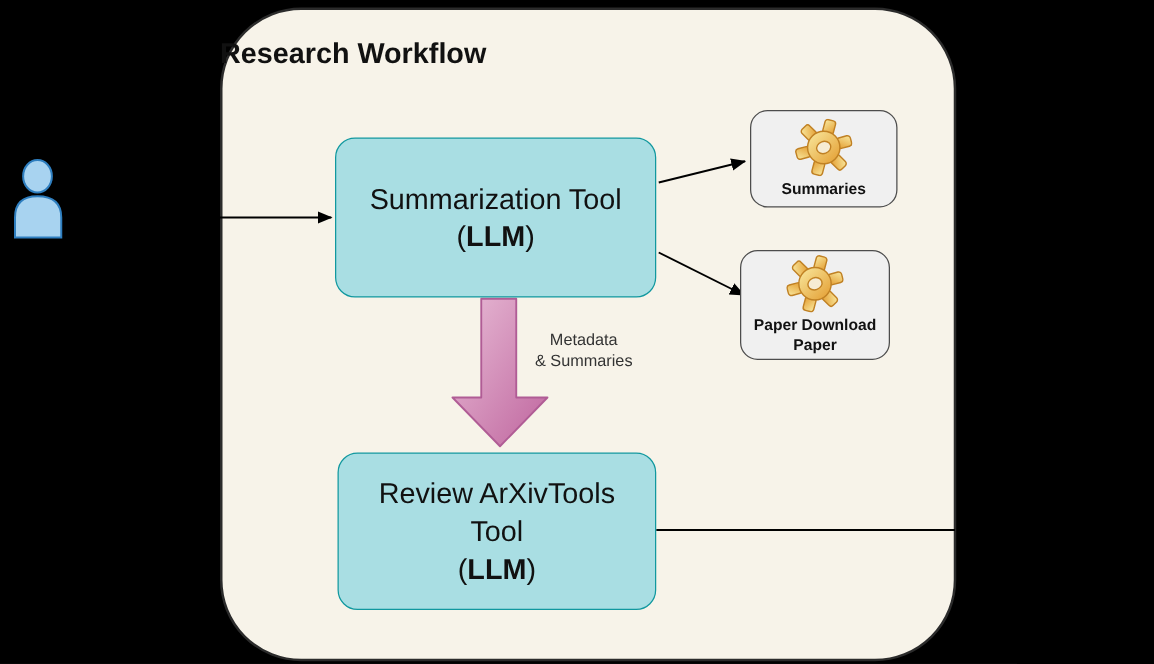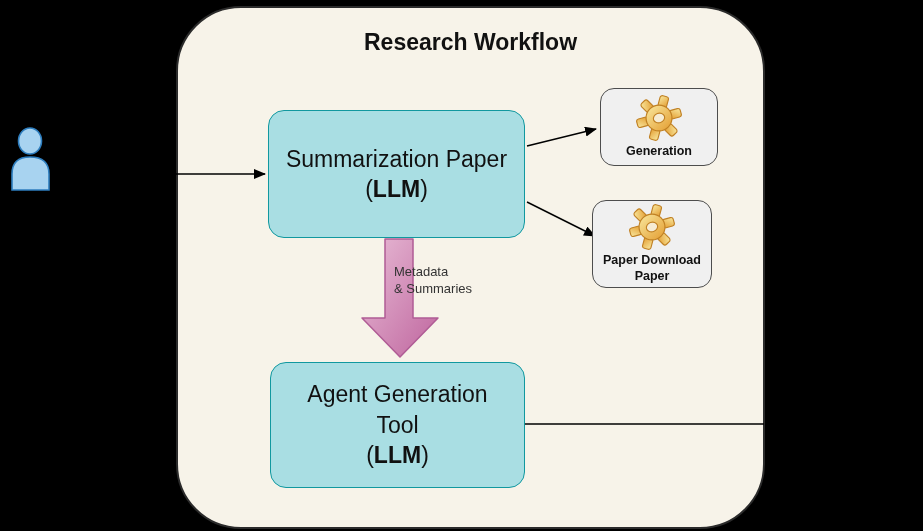--- a/index.html
+++ b/index.html
@@ -17,21 +17,20 @@
     width: 589px; height: 523px;
     background: var(--container-fill, #f7f3e9);
     border: 2px solid var(--container-border, #2b2b2b);
     border-radius: 65px;
     box-sizing: border-box;
   }
   .title {
     position: absolute;
     left: 176px; top: 29px;
     width: 589px;
-    text-align: center;
     font-size: 23px;
     font-weight: bold;
     color: var(--text, #111);
   }
   .overlay {
     position: absolute;
     left: 0; top: 0;
     width: 923px; height: 531px;
   }
   .connector { stroke: var(--connector, #000); stroke-width: 1.5; fill: none; }
@@ -68,23 +67,23 @@
     font-size: 12.5px;
     font-weight: bold;
     line-height: 1.25;
     color: var(--text, #111);
   }
   #arxiv-tools { left: 600px; top: 88px; width: 118px; height: 78px; }
   #paper-download-tool { left: 592px; top: 200px; width: 120px; height: 88px; }
   .gear { margin-bottom: 3px; }
   .edge-label {
     position: absolute;
-    left: 394px; top: 264px;
+    left: 412px; top: 264px;
     width: 110px;
-    text-align: left;
+    text-align: center;
     font-size: 13px;
     line-height: 1.3;
     color: #333;
   }
 </style>
 </head>
 <body>
 
 <div class="stage">
 
@@ -110,26 +109,26 @@
 
     <line class="connector" x1="60" y1="174" x2="265" y2="174" marker-end="url(#arrowhead)"></line>
     <line class="connector" x1="527" y1="146" x2="596" y2="129" marker-end="url(#arrowhead)"></line>
     <line class="connector" x1="527" y1="202" x2="595" y2="236" marker-end="url(#arrowhead)"></line>
     <line class="connector" x1="525" y1="424" x2="764" y2="424"></line>
 
     <polygon class="pink-arrow" fill="url(#pinkGrad)" points="385,239 413,239 413,318 438,318 400,357 362,318 385,318"></polygon>
   </svg>
 
   <div class="agent" id="summarization-agent">
-    <div>Summarization Paper</div>
+    <div>Summarization Tool</div>
     <div><span>(</span><b>LLM</b><span>)</span></div>
   </div>
 
   <div class="agent" id="review-agent">
-    <div>Agent Generation</div>
+    <div>Review ArXivTools</div>
     <div>Tool</div>
     <div><span>(</span><b>LLM</b><span>)</span></div>
   </div>
 
   <div class="tool" id="arxiv-tools">
     <svg class="gear" width="46" height="46" viewBox="0 0 48 48">
       <defs>
         <linearGradient id="goldGrad1" x1="0" y1="0" x2="1" y2="1">
           <stop offset="0" stop-color="#f9e9a0"></stop>
           <stop offset="1" stop-color="#e39c2f"></stop>
@@ -139,21 +138,21 @@
         <rect x="19.5" y="0.5" width="9" height="12" rx="2.5" transform="rotate(15 24 24)"></rect>
         <rect x="19.5" y="0.5" width="9" height="12" rx="2.5" transform="rotate(75 24 24)"></rect>
         <rect x="19.5" y="0.5" width="9" height="12" rx="2.5" transform="rotate(135 24 24)"></rect>
         <rect x="19.5" y="0.5" width="9" height="12" rx="2.5" transform="rotate(195 24 24)"></rect>
         <rect x="19.5" y="0.5" width="9" height="12" rx="2.5" transform="rotate(255 24 24)"></rect>
         <rect x="19.5" y="0.5" width="9" height="12" rx="2.5" transform="rotate(315 24 24)"></rect>
         <circle cx="24" cy="24" r="13.5"></circle>
         <ellipse cx="24" cy="24" rx="6" ry="5" fill="#f6ecd4" transform="rotate(-20 24 24)"></ellipse>
       </g>
     </svg>
-    <div>Generation</div>
+    <div>Summaries</div>
   </div>
 
   <div class="tool" id="paper-download-tool">
     <svg class="gear" width="46" height="46" viewBox="0 0 48 48">
       <defs>
         <linearGradient id="goldGrad2" x1="0" y1="0" x2="1" y2="1">
           <stop offset="0" stop-color="#f9e9a0"></stop>
           <stop offset="1" stop-color="#e39c2f"></stop>
         </linearGradient>
       </defs>

